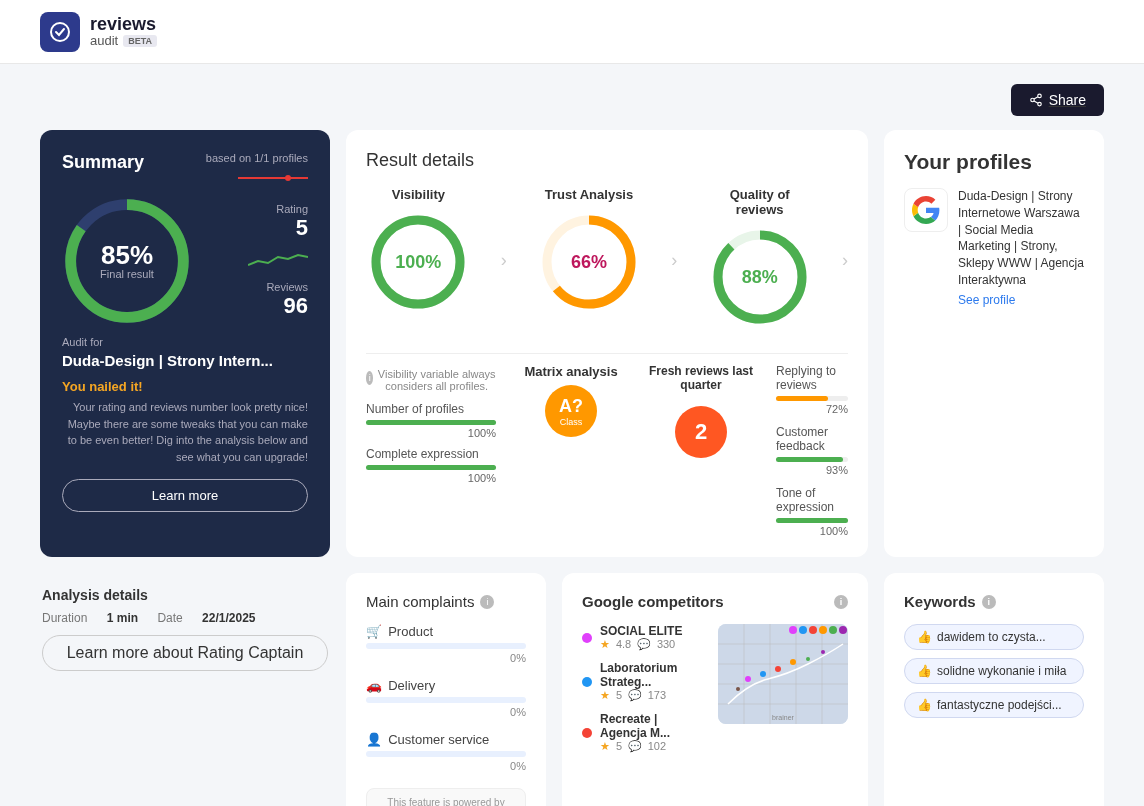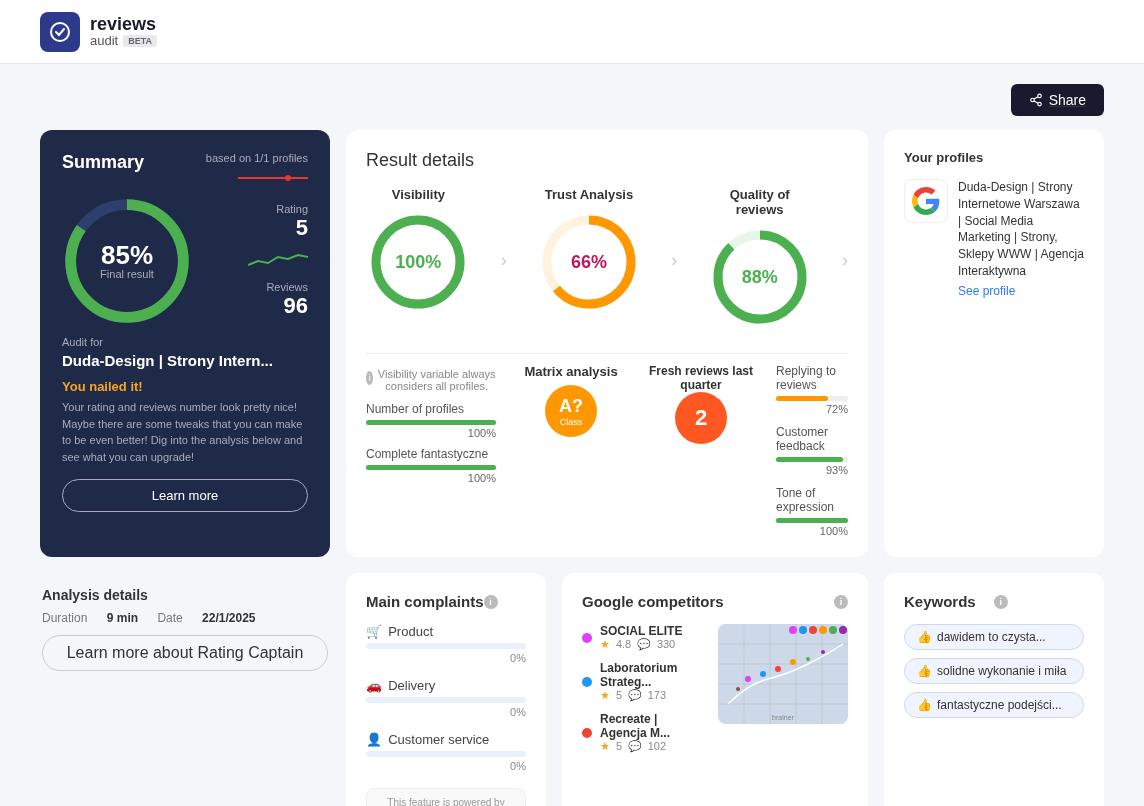--- a/index.html
+++ b/index.html
@@ -40,21 +40,21 @@
     .big-circle svg { width: 130px; height: 130px; transform: rotate(-90deg); }
     .big-circle-text { position: absolute; top: 50%; left: 50%; transform: translate(-50%, -50%); text-align: center; }
     .big-pct { font-size: 26px; font-weight: 800; color: #fff; line-height: 1; }
     .big-label { font-size: 11px; color: #aab; }
     .reviews-block { text-align: right; margin-top: 4px; }
     .reviews-label { font-size: 11px; color: #aab; }
     .reviews-value { font-size: 22px; font-weight: 700; color: #fff; }
     .audit-for { font-size: 11px; color: #aab; margin-bottom: 4px; }
     .audit-name { font-size: 15px; font-weight: 700; color: #fff; margin-bottom: 10px; }
     .you-nailed { color: #f5a623; font-weight: 700; font-size: 13px; margin-bottom: 5px; }
-    .nailed-text { font-size: 11px; color: #aab; line-height: 1.5; margin-bottom: 14px; }
+    .nailed-text { font-size: 11px; color: #aab; line-height: 1.5; margin-bottom: 14px; text-align: right; }
     .learn-more-btn { width: 100%; padding: 8px; background: transparent; border: 1px solid #aab; border-radius: 20px; color: #fff; cursor: pointer; font-size: 13px; }
 
     
     .analysis-details { padding: 14px 0 0; }
     .analysis-title { font-size: 14px; font-weight: 700; color: #333; margin-bottom: 8px; }
     .analysis-meta { font-size: 12px; color: #777; margin-bottom: 10px; }
     .analysis-meta span { margin-right: 16px; }
     .analysis-meta strong { color: #333; }
     .rc-btn { width: 100%; padding: 8px; background: transparent; border: 1px solid #ccc; border-radius: 20px; color: #333; cursor: pointer; font-size: 16px; }
 
@@ -73,53 +73,53 @@
     .sub-metric-bar { height: 5px; border-radius: 3px; background: #eee; margin-bottom: 2px; }
     .sub-metric-bar-fill { height: 5px; border-radius: 3px; }
     .sub-metric-pct { font-size: 11px; color: #666; text-align: right; }
     .green-bar { background: #4caf50; }
     .orange-bar { background: #ff9800; }
     .visibility-note { font-size: 11px; color: #888; text-align: center; max-width: 130px; margin-top: 4px; }
     .info-icon { display: inline-block; width: 14px; height: 14px; background: #bbb; border-radius: 50%; color: #fff; font-size: 9px; text-align: center; line-height: 14px; cursor: pointer; }
     .matrix-label { font-size: 13px; font-weight: 600; margin-bottom: 6px; }
     .a-badge { display: inline-flex; align-items: center; justify-content: center; width: 52px; height: 52px; border-radius: 50%; background: #ff9800; color: #fff; font-size: 18px; font-weight: 700; flex-direction: column; }
     .a-badge-class { font-size: 9px; font-weight: 400; }
-    .fresh-label { font-size: 13px; font-weight: 600; margin-bottom: 0; }
+    .fresh-label { font-size: 13px; font-weight: 600; margin-bottom: 14px; }
     .fresh-badge { display: inline-flex; align-items: center; justify-content: center; width: 52px; height: 52px; border-radius: 50%; background: #ff5722; color: #fff; font-size: 22px; font-weight: 700; }
 
     
-    .profiles-title { font-size: 13px; font-weight: 700; margin-bottom: 14px; }
+    .profiles-title { font-size: 21px; font-weight: 700; margin-bottom: 14px; }
     .profile-item { display: flex; align-items: flex-start; gap: 10px; }
     .profile-logo { width: 44px; height: 44px; border-radius: 8px; background: #fff; border: 1px solid #eee; display: flex; align-items: center; justify-content: center; font-size: 22px; flex-shrink: 0; }
     .profile-name { font-size: 12px; color: #333; line-height: 1.4; }
     .see-profile { color: #2d7aed; font-size: 12px; cursor: pointer; text-decoration: none; display: block; margin-top: 4px; }
     .profiles-scroll { max-height: 220px; overflow-y: auto; }
 
     
-    .complaints-title { font-size: 15px; font-weight: 700; margin-bottom: 14px; display: flex; align-items: center; }
+    .complaints-title { font-size: 15px; font-weight: 400; margin-bottom: 14px; display: flex; align-items: center; gap: 6px; }
     .complaint-item { margin-bottom: 14px; }
     .complaint-label { font-size: 13px; color: #444; margin-bottom: 4px; display: flex; align-items: center; gap: 6px; }
     .complaint-bar-bg { background: #e8f0fe; height: 6px; border-radius: 3px; margin-bottom: 3px; }
     .complaint-bar-fill { height: 6px; border-radius: 3px; background: #a5b4fc; }
     .complaint-pct { font-size: 11px; color: #888; text-align: right; }
     .powered-by { text-align: center; margin-top: 16px; font-size: 10px; color: #999; background: #f9f9f9; border: 1px solid #eee; border-radius: 8px; padding: 8px; }
 
     
     .competitors-title { font-size: 15px; font-weight: 700; margin-bottom: 14px; display: flex; align-items: center; justify-content: space-between; }
     .competitor-item { margin-bottom: 10px; display: flex; align-items: center; gap: 8px; }
     .dot { width: 10px; height: 10px; border-radius: 50%; flex-shrink: 0; }
     .comp-name { font-size: 12px; color: #333; font-weight: 600; }
     .comp-meta { font-size: 11px; color: #888; display: flex; gap: 6px; }
     .comp-star { color: #f5a623; }
 
     .scatter-plot { width: 130px; height: 100px; background: #d8e4f0; border-radius: 8px; position: relative; overflow: hidden; flex-shrink: 0; }
     .scatter-line { stroke: #fff; stroke-width: 1.5; fill: none; }
 
     
-    .keywords-title { font-size: 15px; font-weight: 700; margin-bottom: 14px; display: flex; align-items: center; gap: 18px; }
+    .keywords-title { font-size: 15px; font-weight: 700; margin-bottom: 14px; display: flex; align-items: center; gap: 6px; }
     .keyword-chip { display: inline-flex; align-items: center; gap: 5px; background: #f0f4ff; border: 1px solid #d0d8f0; border-radius: 20px; padding: 5px 12px; font-size: 12px; color: #333; margin-bottom: 8px; width: 100%; }
     .thumb-icon { color: #4caf50; }
   </style>
 </head>
 <body>
 
 <div class="header">
   <div class="logo">
     <div class="logo-icon">
       <svg width="24" height="24" viewBox="0 0 24 24" fill="none">
@@ -261,21 +261,21 @@
           <div style="margin-top:10px;">
             <div class="sub-metric">
               <div class="sub-metric-label">Number of profiles</div>
               <div class="sub-metric-bar">
                   <div class="sub-metric-bar-fill green-bar" style="width:100%"></div>
                 </div>
               <div class="sub-metric-pct">100%</div>
             </div>
             <div style="height:8px;"></div>
             <div class="sub-metric">
-              <div class="sub-metric-label">Complete fantastyczne</div>
+              <div class="sub-metric-label">Complete expression</div>
               <div class="sub-metric-bar">
                   <div class="sub-metric-bar-fill green-bar" style="width:100%"></div>
                 </div>
               <div class="sub-metric-pct">100%</div>
             </div>
           </div>
         </div>
 
         <div style="flex:0 0 110px;text-align:center;">
           <div class="matrix-label">Matrix analysis</div>
@@ -336,21 +336,21 @@
       </div>
     </div>
   </div>
 
   <div class="grid-bottom">
 
     <div style="padding:0 2px;">
       <div class="analysis-details">
         <div class="analysis-title">Analysis details</div>
         <div class="analysis-meta">
-          <span><span>Duration</span> <strong>9 min</strong></span>
+          <span><span>Duration</span> <strong>1 min</strong></span>
           <span><span>Date</span> <strong>22/1/2025</strong></span>
         </div>
         <button class="rc-btn">Learn more about Rating Captain</button>
       </div>
     </div>
 
     <div style="display:grid; grid-template-columns: 200px 1fr; gap:16px;">
 
       <div class="card">
         <div class="complaints-title">

